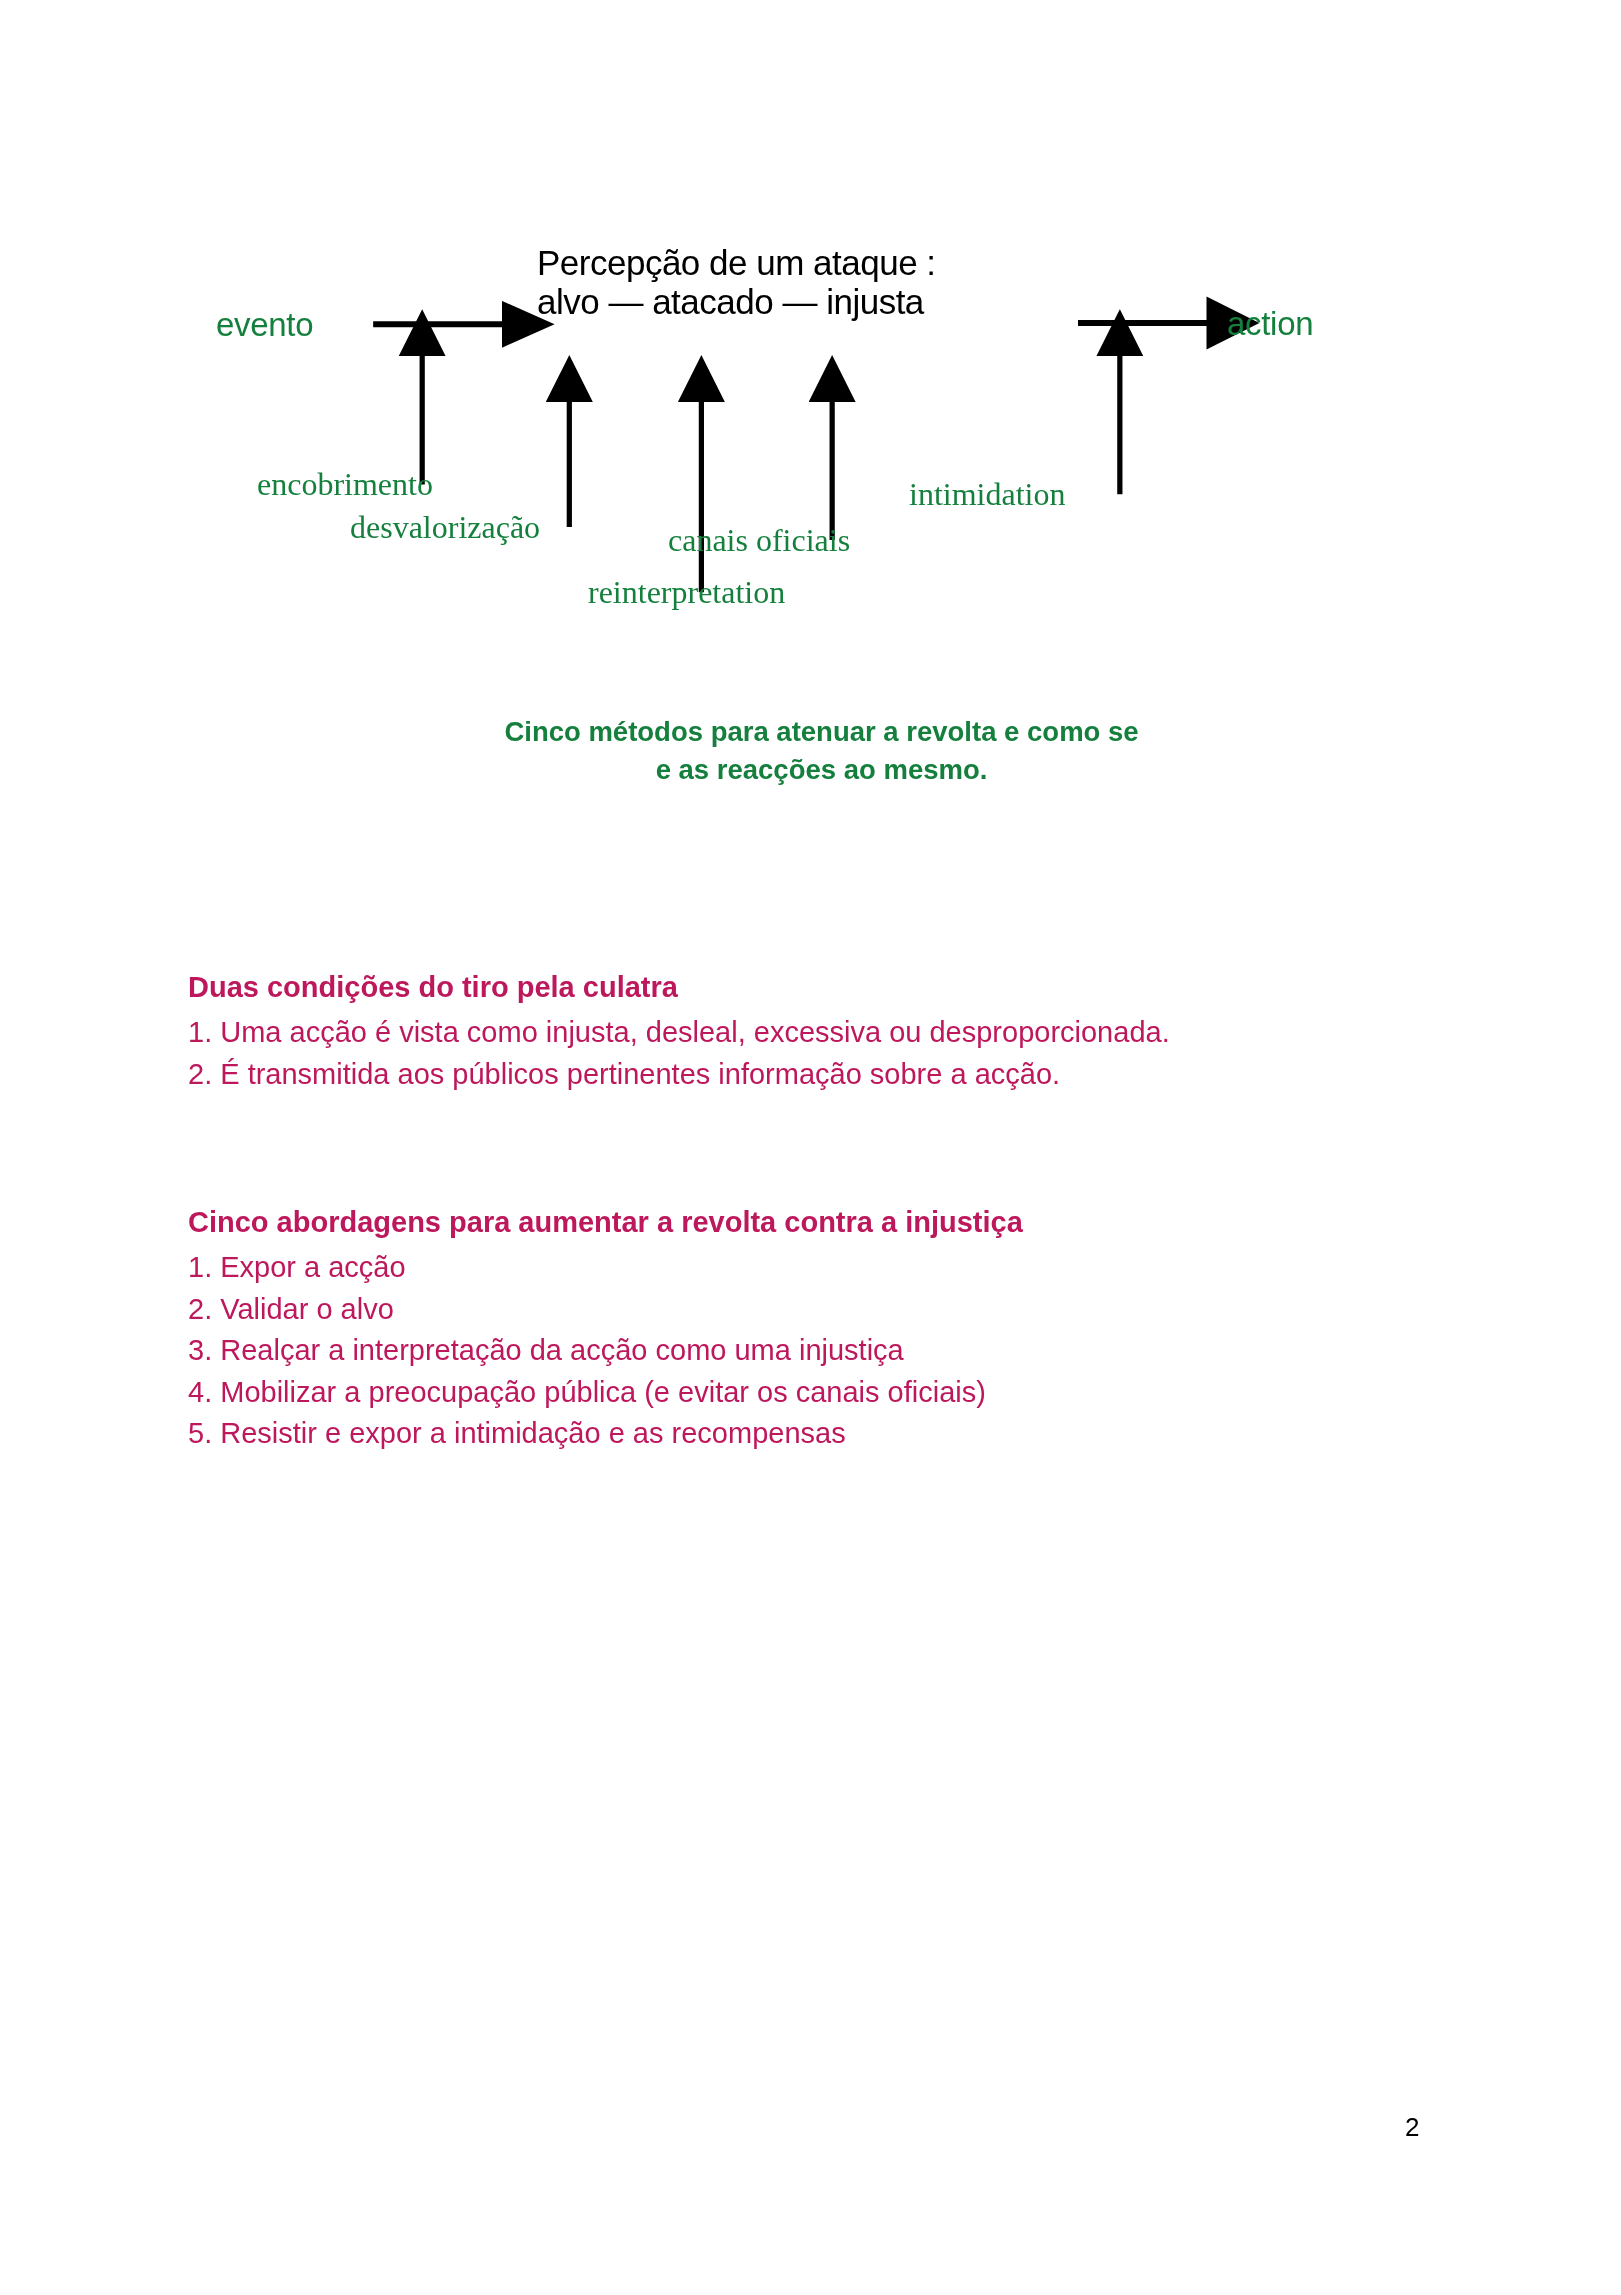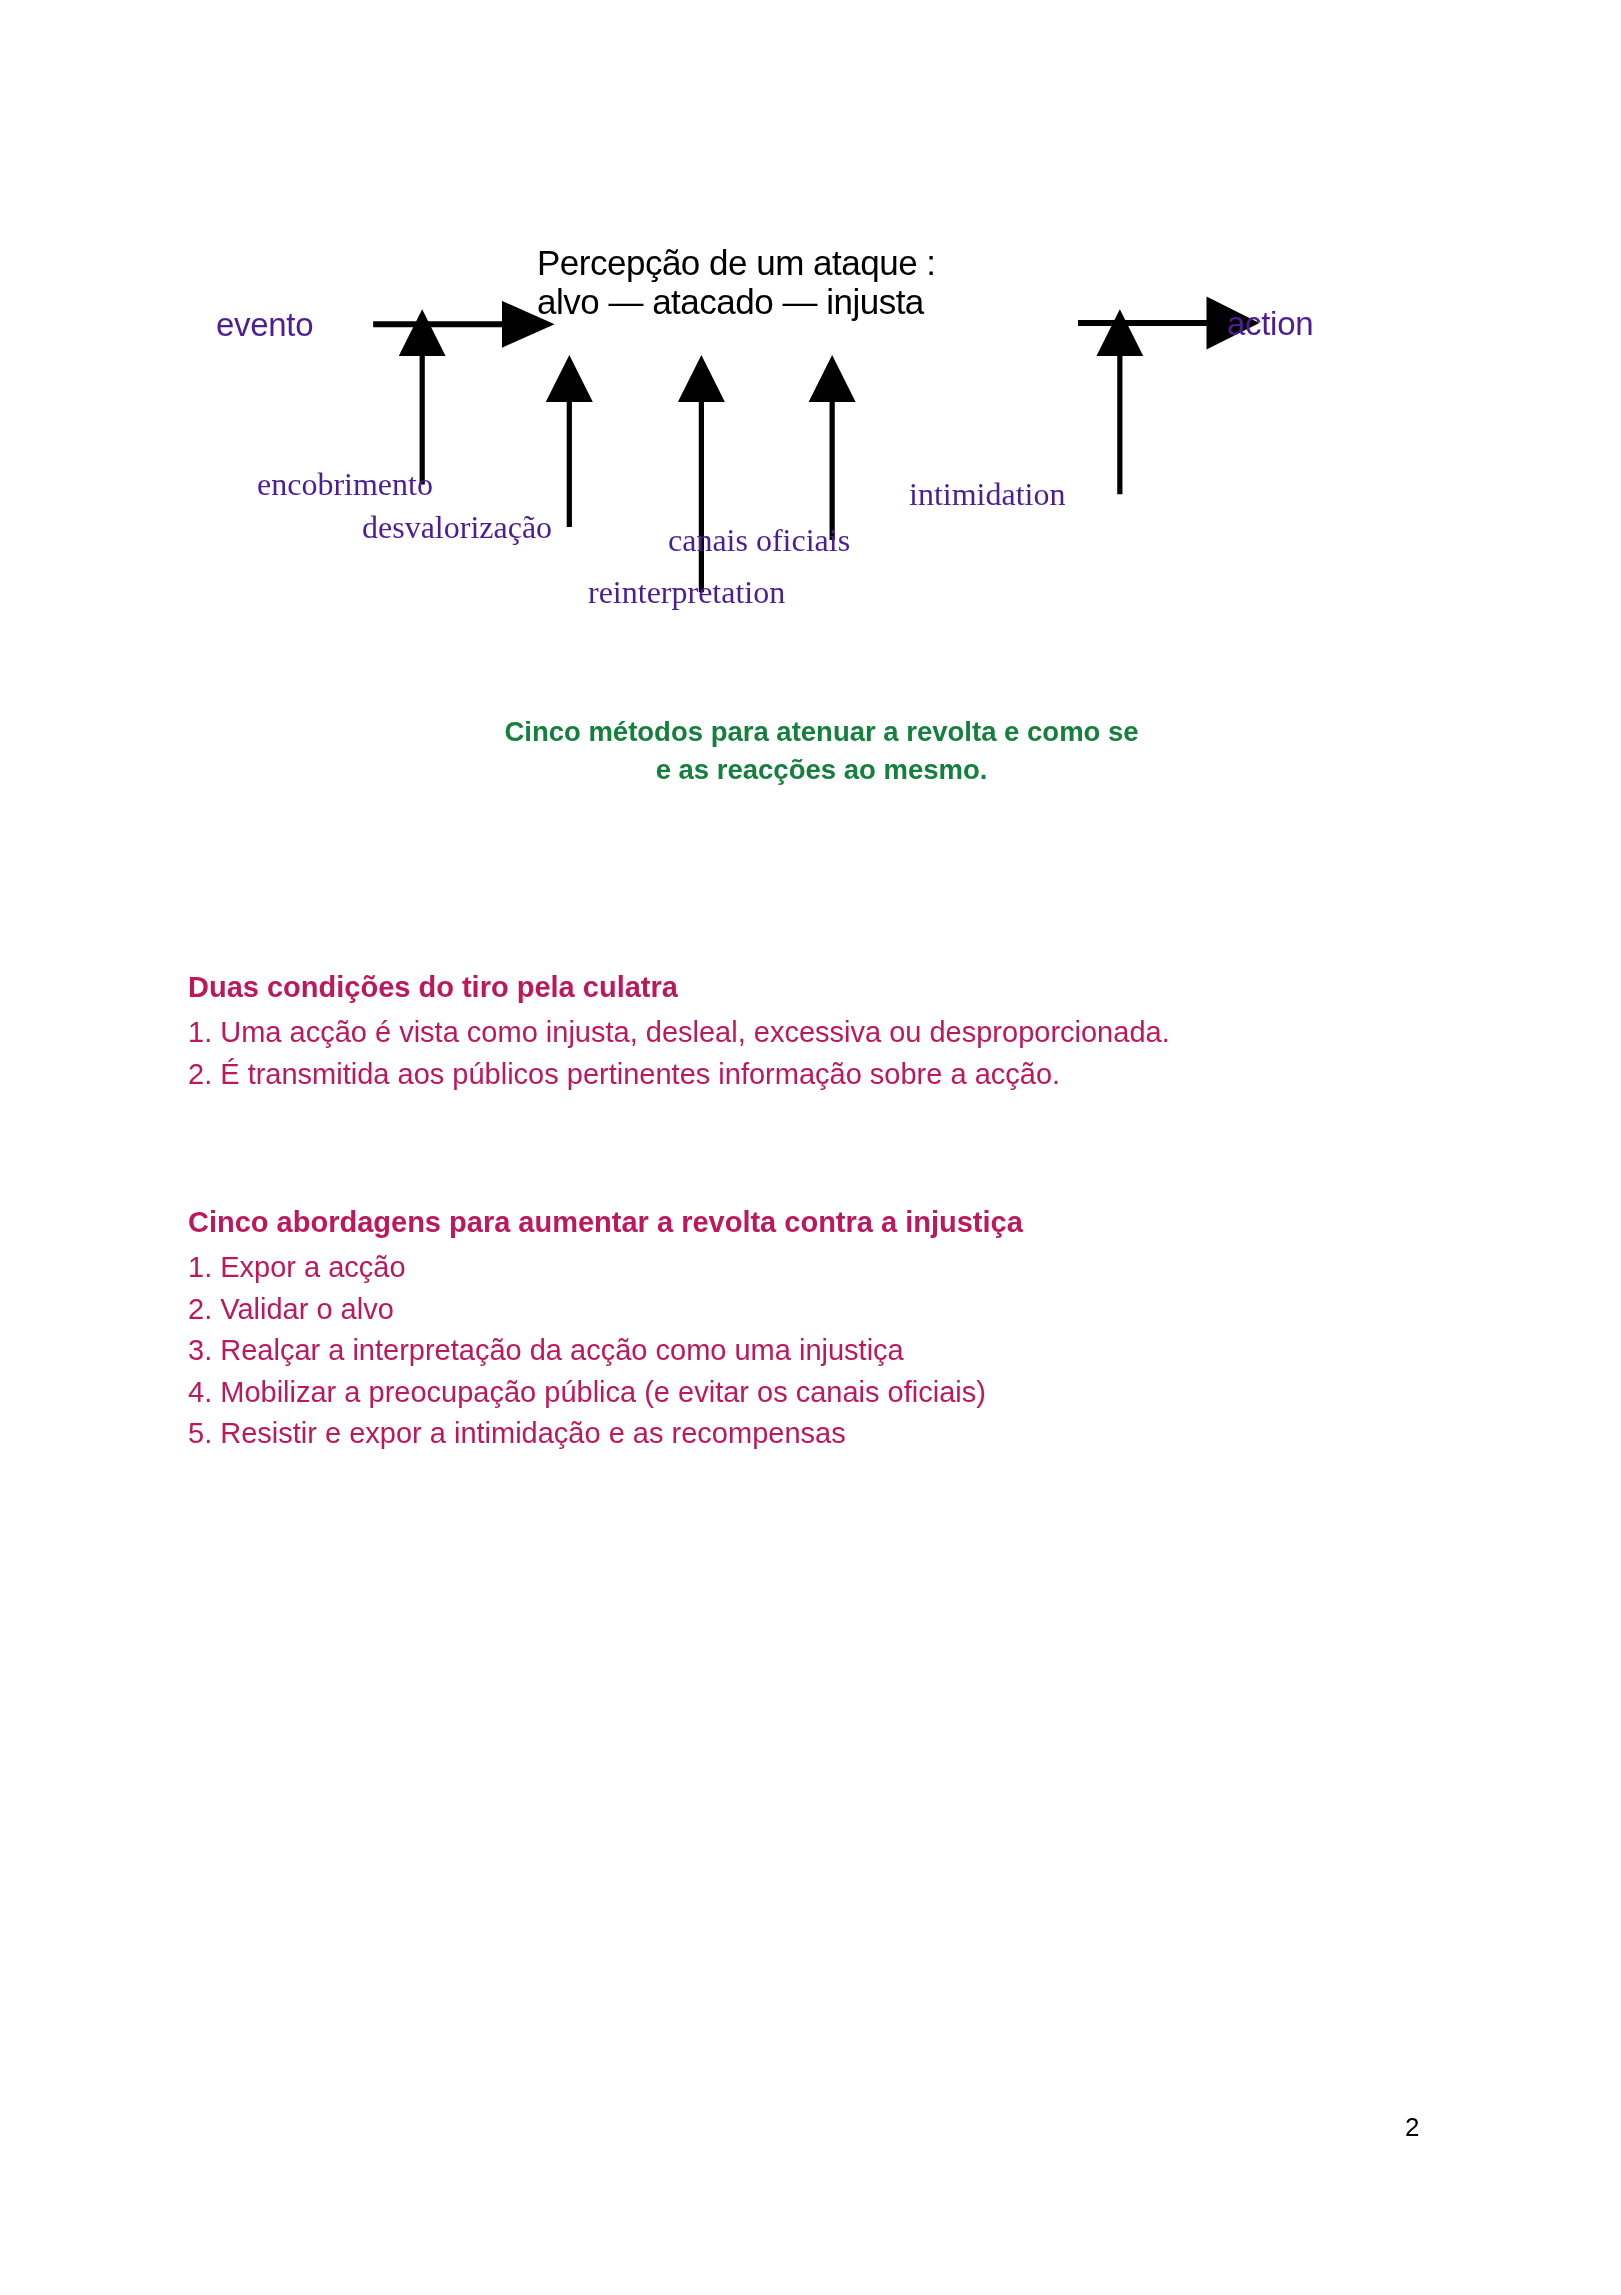--- a/index.html
+++ b/index.html
@@ -35,21 +35,21 @@
     left: 0;
     top: 0;
     width: 1197px;
     height: 425px;
     overflow: visible;
   }
 
   .dlabel {
     position: absolute;
     white-space: nowrap;
-    color: #4c1d95;
+    color: #15803d;
     line-height: 1.0;
   }
   
   .dlabel.sans {
     font-family: "Liberation Sans", sans-serif;
     font-size: 33px;
     letter-spacing: -0.3px;
   }
   
   .dlabel.serif {
@@ -157,21 +157,21 @@
 
     <div class="center-block">
       <span class="ln1">Percepção de um ataque :</span>
       <span class="ln2">alvo  — atacado — injusta</span>
     </div>
 
     <div class="dlabel sans" style="left:1011px; top:71px;">action</div>
 
     <div class="dlabel serif" style="left:41px; top:232px;">encobrimento</div>
 
-    <div class="dlabel serif" style="left:146px; top:275px;">desvalorização</div>
+    <div class="dlabel serif" style="left:134px; top:275px;">desvalorização</div>
 
     <div class="dlabel serif" style="left:372px; top:340px;">reinterpretation</div>
 
     <div class="dlabel serif" style="left:452px; top:288px;">canais oficiais</div>
 
     <div class="dlabel serif" style="left:693px; top:242px;">intimidation</div>
   </div>
 
   <div class="caption">
     <span>Cinco métodos para atenuar a revolta e como se</span>

